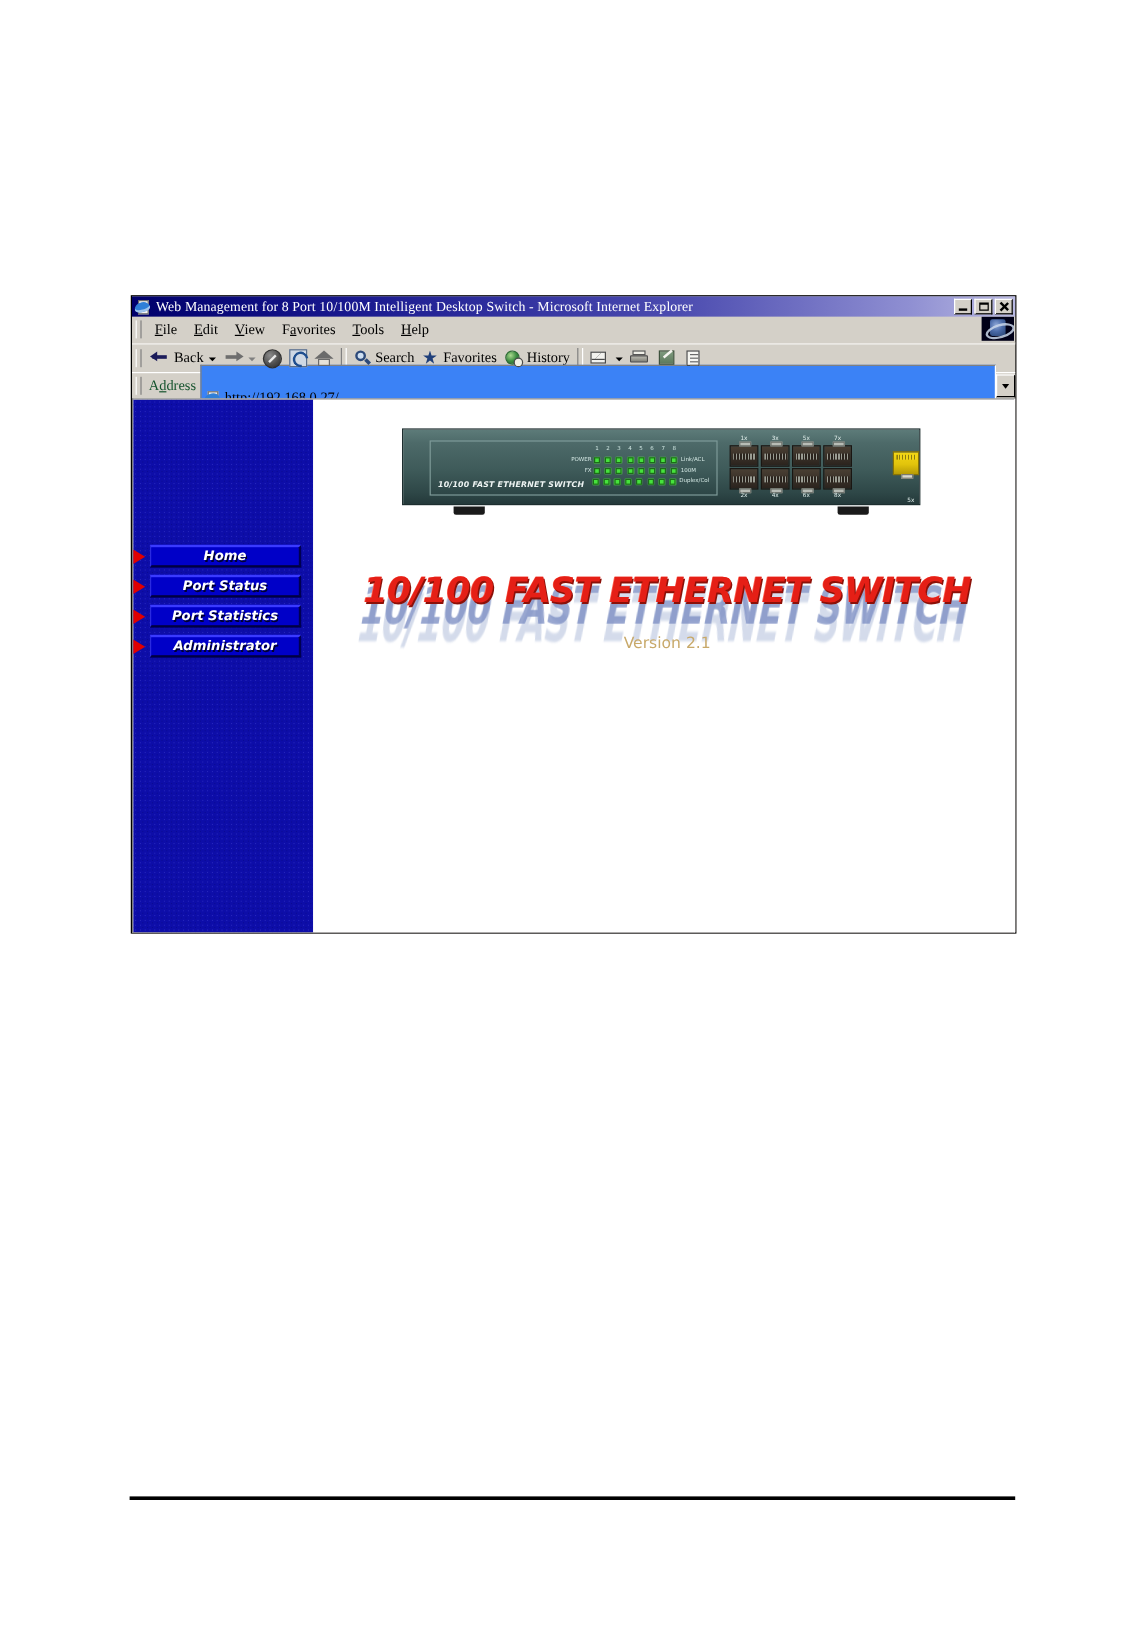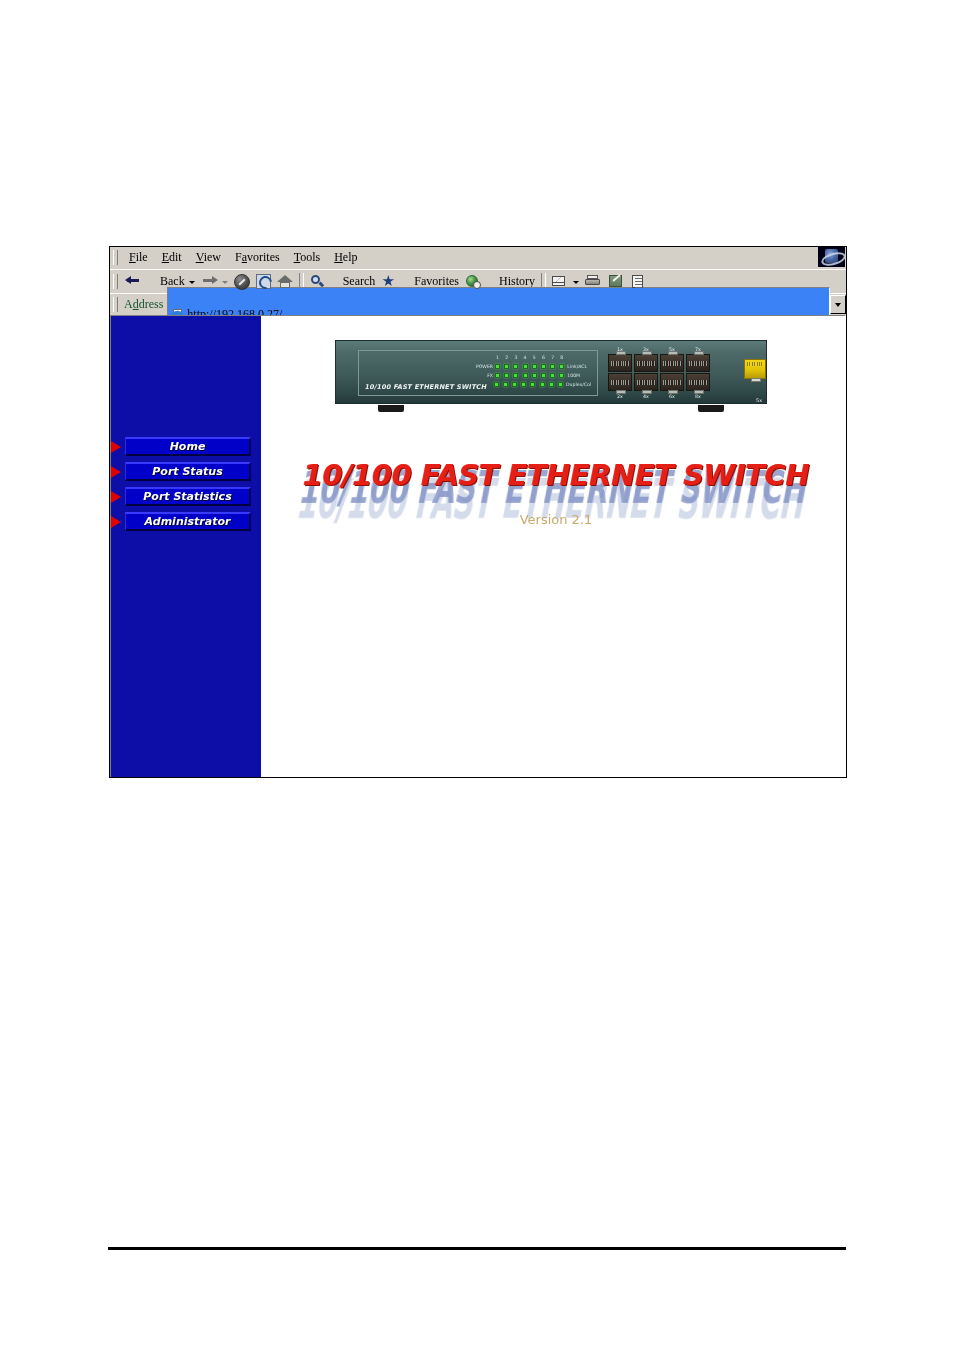--- a/index.html
+++ b/index.html
@@ -147,21 +147,21 @@
     flex: none;
   }
   .tb-btn {
     display: flex; align-items: center;
     height: 21px; padding: 0 3px;
     font-family: "Liberation Serif", serif;
     font-size: 12px; color: #000;
     white-space: nowrap;
     flex: none;
   }
-  .tb-label { margin-left: 18px; }
+  .tb-label { margin-left: 3px; }
   .tb-arrow {
     width: 0; height: 0; margin: 2px 0 0 4px;
     border-left: 3px solid transparent;
     border-right: 3px solid transparent;
     border-top: 3px solid #000;
     flex: none;
   }
   .tb-arrow.dim { border-top-color: #808080; }
 
   
@@ -706,20 +706,39 @@
     left: 108px; top: 1247px;
     width: 738px; height: 3px;
     background: #000000;
   }
 </style>
 </head>
 <body>
 
 <div id="browser-window">
 
+  <div class="titlebar">
+    <div class="title-icon">
+      <div class="page"></div>
+      <div class="swoosh"></div>
+    </div>
+    <div class="title-text">Web Management for 8 Port 10/100M Intelligent Desktop Switch - Microsoft Internet Explorer</div>
+    <div class="win-buttons">
+      <div class="win-btn wb-min">
+          <i></i>
+        </div>
+      <div class="win-btn wb-max">
+          <i class="o"></i>
+        </div>
+      <div class="win-btn wb-close">
+          <i class="a"></i>
+          <i class="b"></i>
+        </div>
+    </div>
+  </div>
 
   <div class="menubar">
     <div class="grip"></div>
     <div class="menu-item"><u>F</u>ile</div>
     <div class="menu-item"><u>E</u>dit</div>
     <div class="menu-item"><u>V</u>iew</div>
     <div class="menu-item">F<u>a</u>vorites</div>
     <div class="menu-item"><u>T</u>ools</div>
     <div class="menu-item"><u>H</u>elp</div>
     <div class="ie-logo-box">

